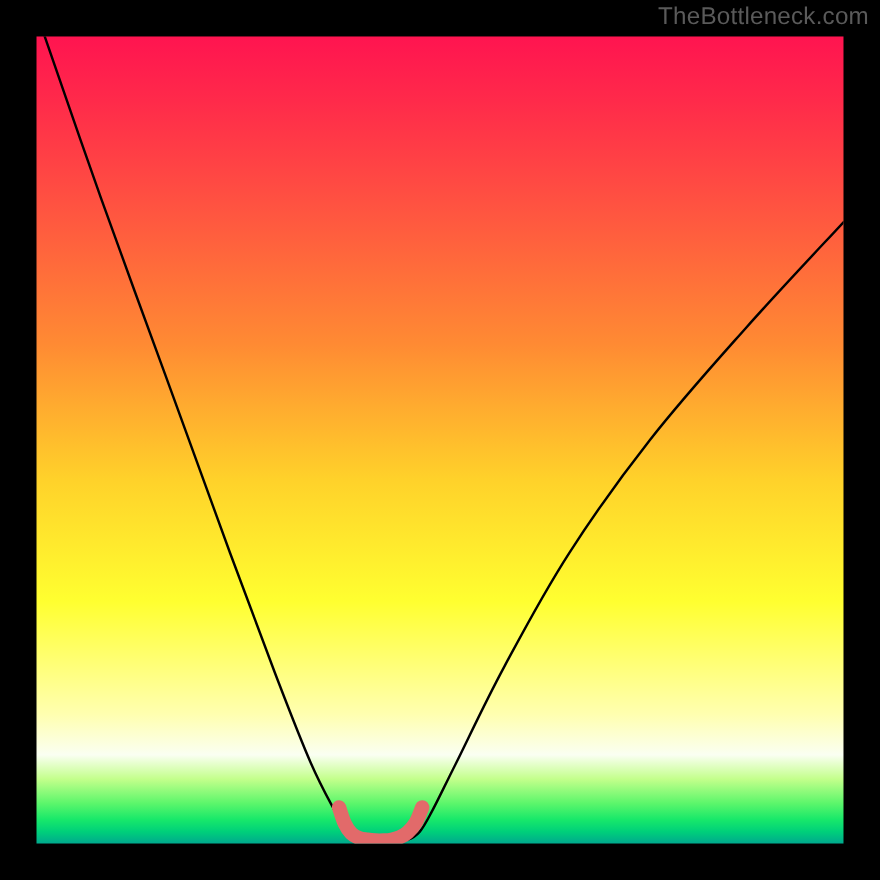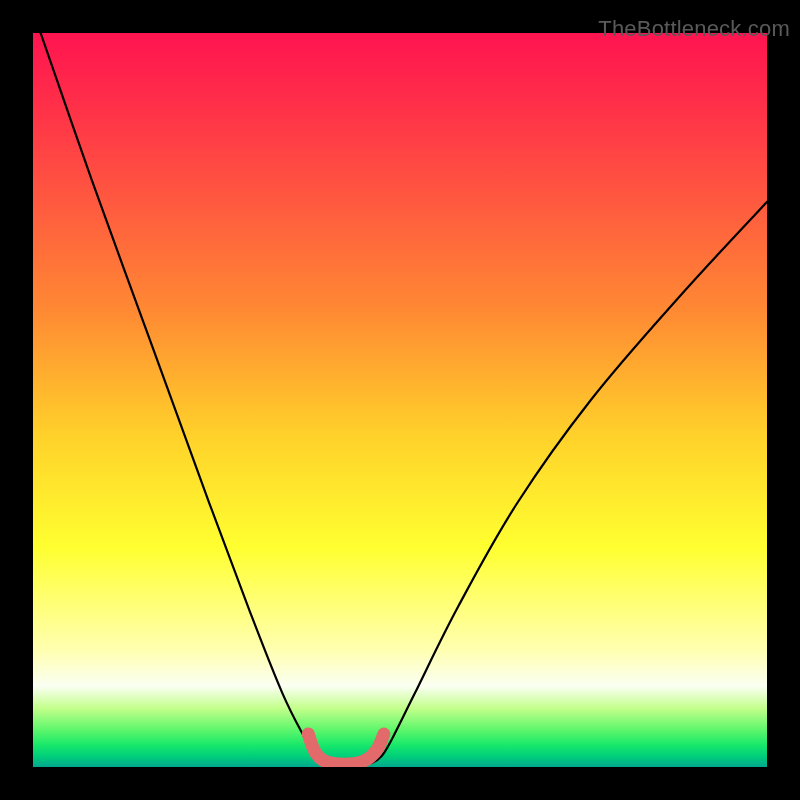--- a/index.html
+++ b/index.html
@@ -12,21 +12,21 @@
     overflow: hidden;
   }
   .stage {
     position: relative;
     width: 800px;
     height: 800px;
     background: #000;
   }
   .watermark {
     position: absolute;
-    top: 16px;
+    top: 2px;
     right: 10px;
     color: #5a5a5a;
     font-size: 22px;
     font-weight: 400;
     letter-spacing: 0.2px;
     user-select: none;
     z-index: 5;
   }
   .plot {
     position: absolute;

